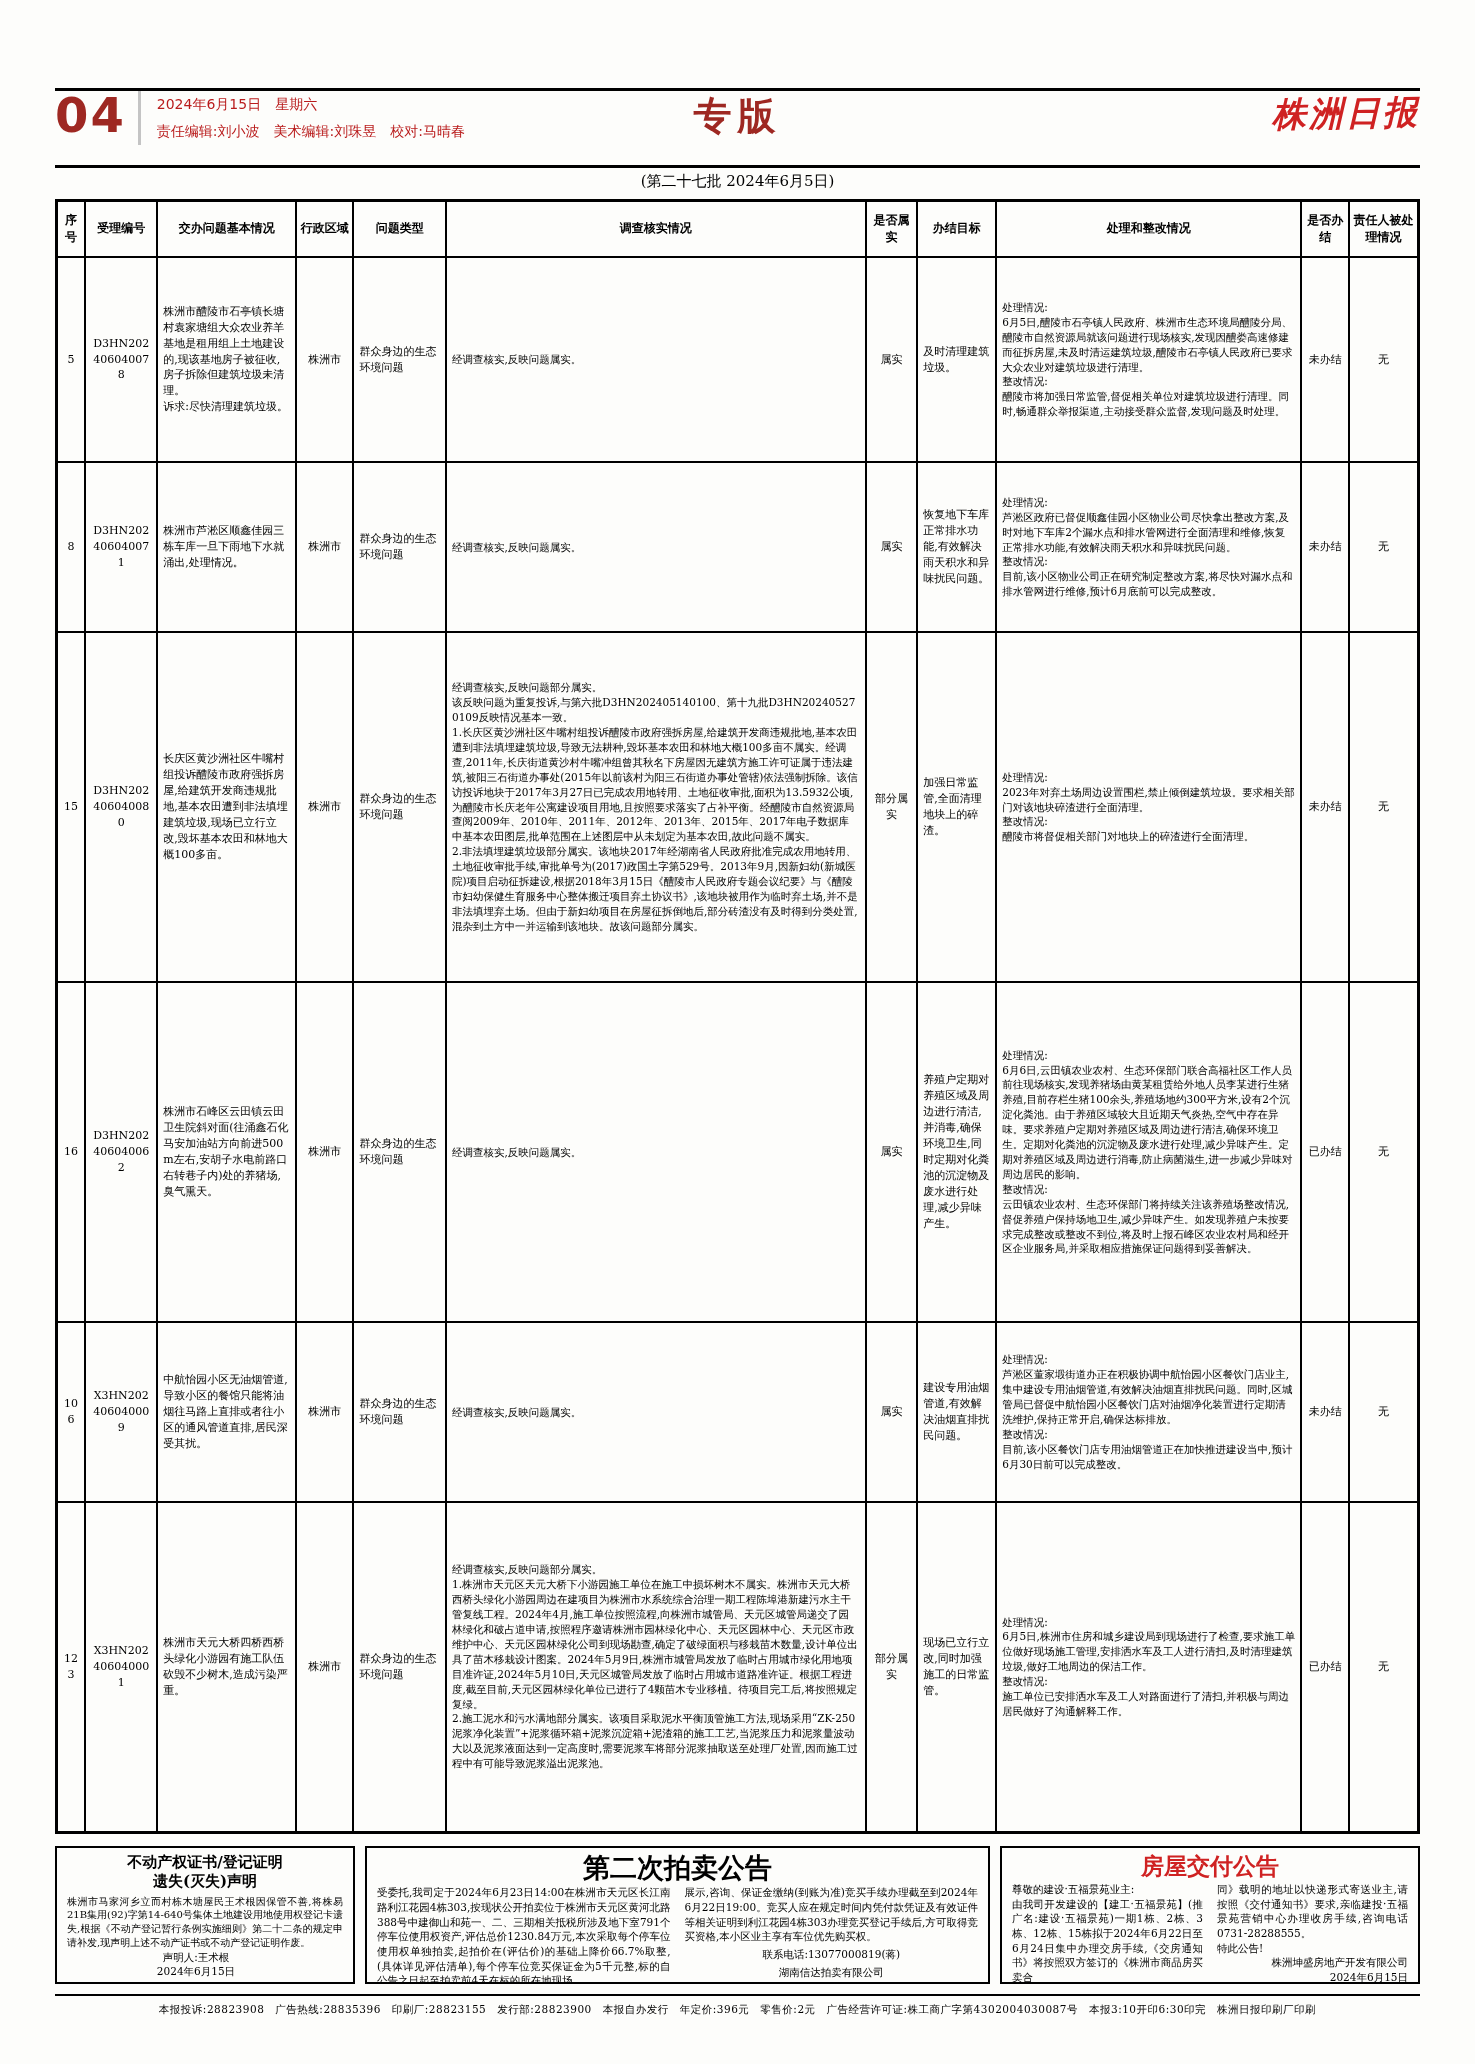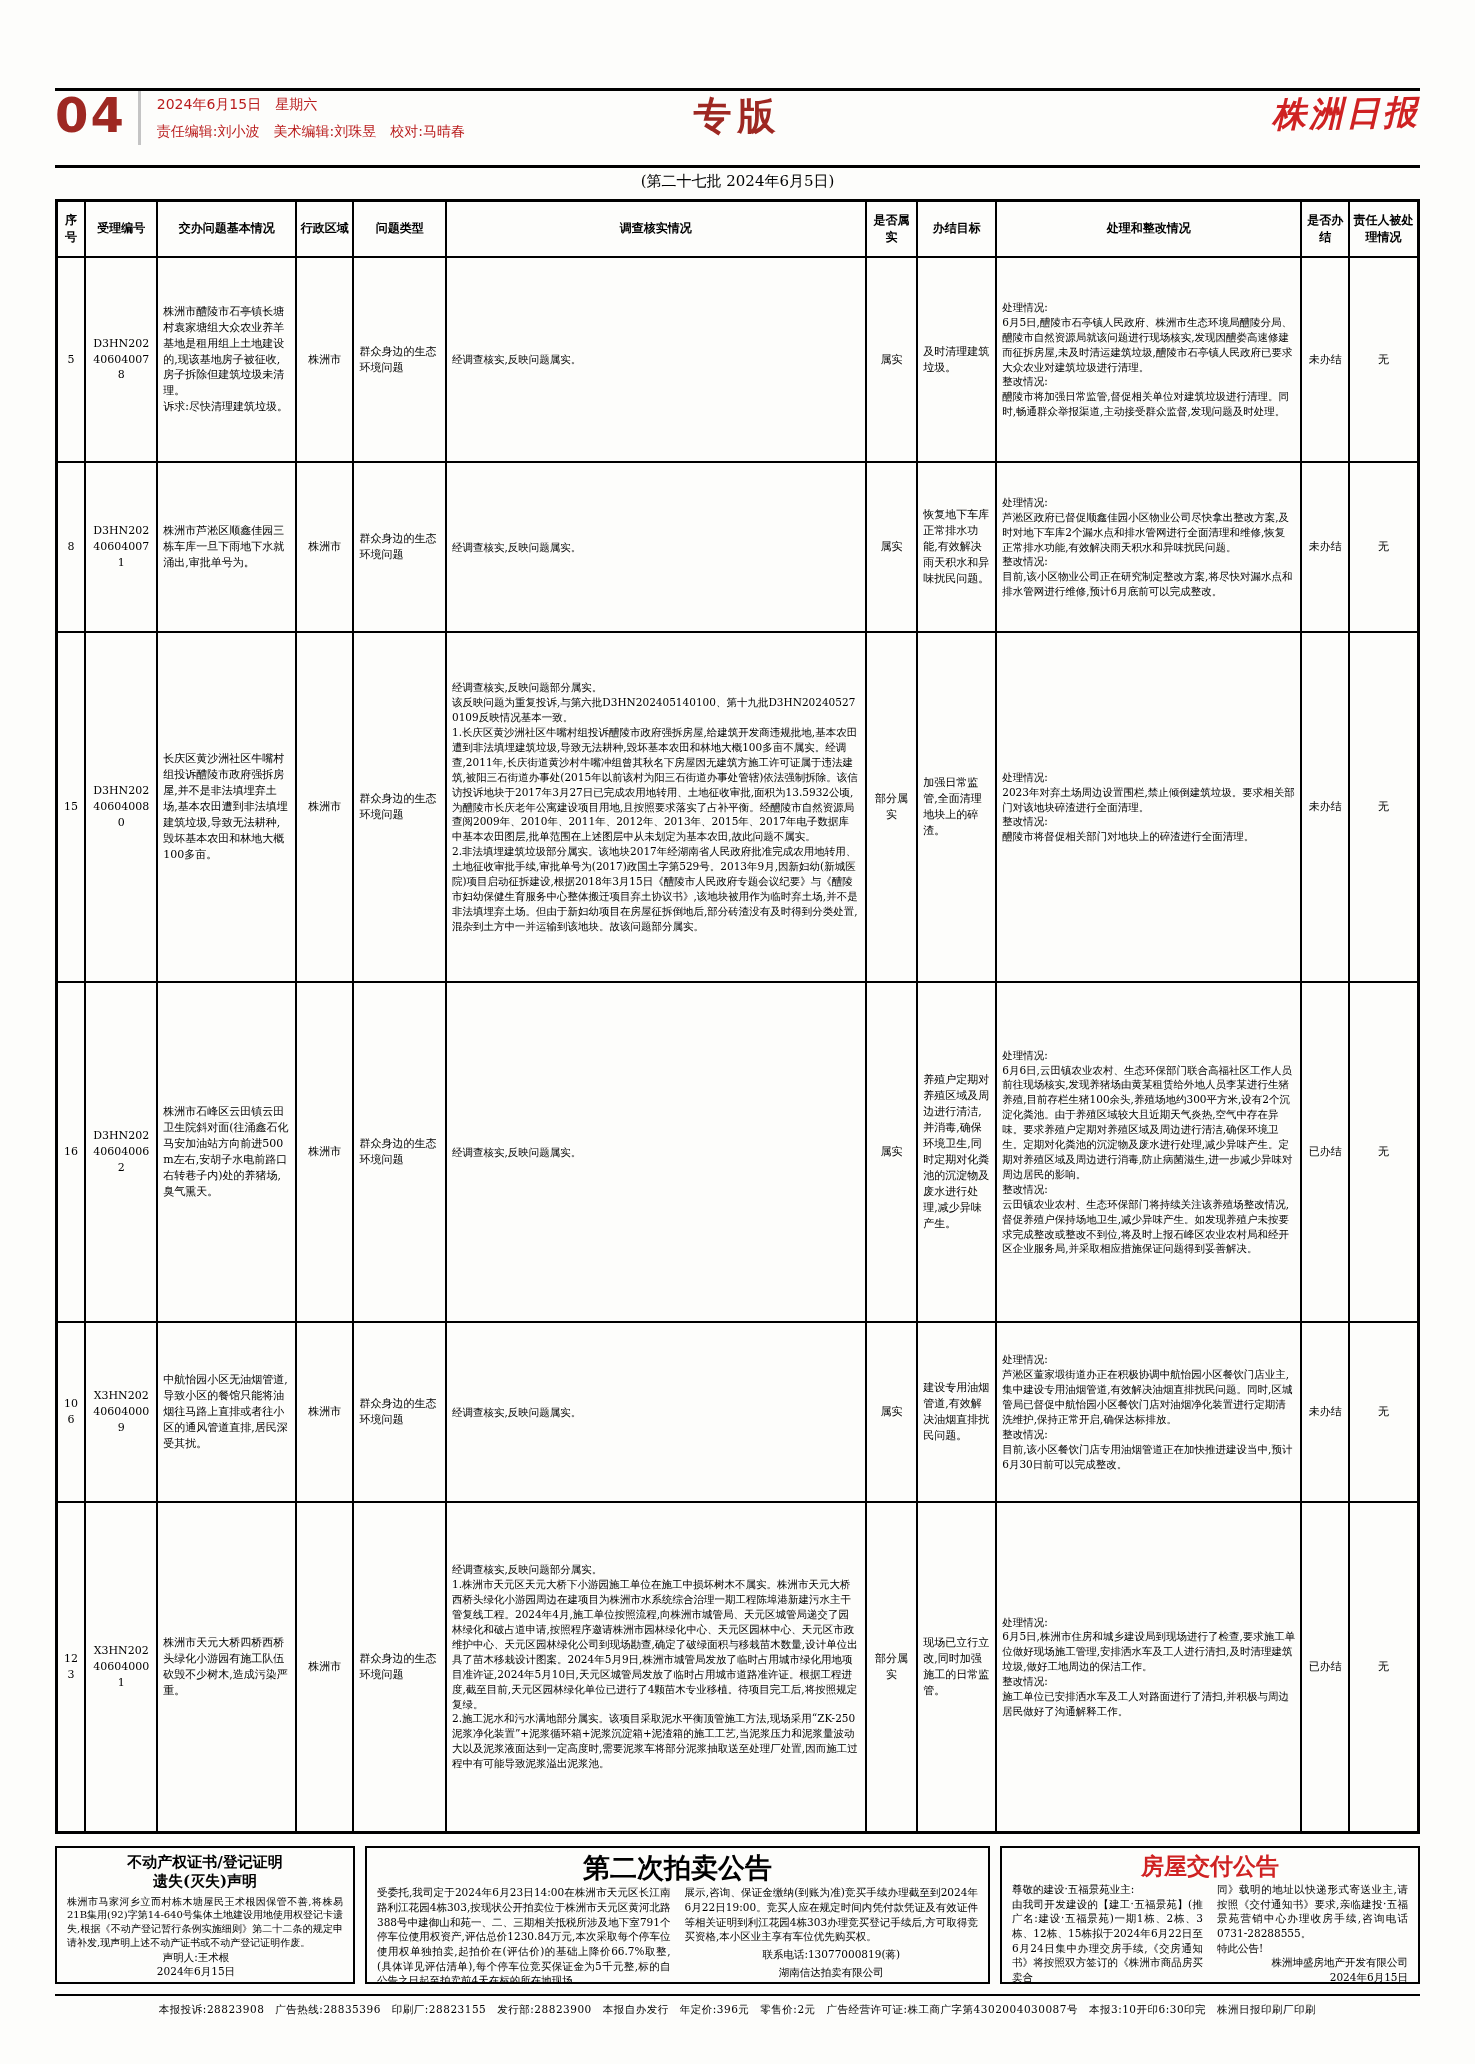--- a/index.html
+++ b/index.html
@@ -113,37 +113,37 @@
         <td class="cell-left small prewrap">处理情况:
 6月5日,醴陵市石亭镇人民政府、株洲市生态环境局醴陵分局、醴陵市自然资源局就该问题进行现场核实,发现因醴娄高速修建而征拆房屋,未及时清运建筑垃圾,醴陵市石亭镇人民政府已要求大众农业对建筑垃圾进行清理。
 整改情况:
 醴陵市将加强日常监管,督促相关单位对建筑垃圾进行清理。同时,畅通群众举报渠道,主动接受群众监督,发现问题及时处理。</td>
         <td>未办结</td>
         <td>无</td>
       </tr>
       <tr style="height:170px">
         <td>8</td>
         <td>D3HN202406040071</td>
-        <td class="cell-left prewrap">株洲市芦淞区顺鑫佳园三栋车库一旦下雨地下水就涌出,审批单号为。</td>
+        <td class="cell-left prewrap">株洲市芦淞区顺鑫佳园三栋车库一旦下雨地下水就涌出,处理情况。</td>
         <td>株洲市</td>
         <td class="cell-left">群众身边的生态环境问题</td>
         <td class="cell-left small prewrap">经调查核实,反映问题属实。</td>
         <td>属实</td>
         <td class="cell-left">恢复地下车库正常排水功能,有效解决雨天积水和异味扰民问题。</td>
         <td class="cell-left small prewrap">处理情况:
 芦淞区政府已督促顺鑫佳园小区物业公司尽快拿出整改方案,及时对地下车库2个漏水点和排水管网进行全面清理和维修,恢复正常排水功能,有效解决雨天积水和异味扰民问题。
 整改情况:
 目前,该小区物业公司正在研究制定整改方案,将尽快对漏水点和排水管网进行维修,预计6月底前可以完成整改。</td>
         <td>未办结</td>
         <td>无</td>
       </tr>
       <tr style="height:350px">
         <td>15</td>
         <td>D3HN202406040080</td>
-        <td class="cell-left prewrap">长庆区黄沙洲社区牛嘴村组投诉醴陵市政府强拆房屋,并不是非法填埋弃土场,基本农田遭到非法填埋建筑垃圾,导致无法耕种,毁坏基本农田和林地大概100多亩。</td>
+        <td class="cell-left prewrap">长庆区黄沙洲社区牛嘴村组投诉醴陵市政府强拆房屋,给建筑开发商违规批地,基本农田遭到非法填埋建筑垃圾,现场已立行立改,毁坏基本农田和林地大概100多亩。</td>
         <td>株洲市</td>
         <td class="cell-left">群众身边的生态环境问题</td>
         <td class="cell-left small prewrap">经调查核实,反映问题部分属实。
 该反映问题为重复投诉,与第六批D3HN202405140100、第十九批D3HN202405270109反映情况基本一致。
 1.长庆区黄沙洲社区牛嘴村组投诉醴陵市政府强拆房屋,给建筑开发商违规批地,基本农田遭到非法填埋建筑垃圾,导致无法耕种,毁坏基本农田和林地大概100多亩不属实。经调查,2011年,长庆街道黄沙村牛嘴冲组曾其秋名下房屋因无建筑方施工许可证属于违法建筑,被阳三石街道办事处(2015年以前该村为阳三石街道办事处管辖)依法强制拆除。该信访投诉地块于2017年3月27日已完成农用地转用、土地征收审批,面积为13.5932公顷,为醴陵市长庆老年公寓建设项目用地,且按照要求落实了占补平衡。经醴陵市自然资源局查阅2009年、2010年、2011年、2012年、2013年、2015年、2017年电子数据库中基本农田图层,批单范围在上述图层中从未划定为基本农田,故此问题不属实。
 2.非法填埋建筑垃圾部分属实。该地块2017年经湖南省人民政府批准完成农用地转用、土地征收审批手续,审批单号为(2017)政国土字第529号。2013年9月,因新妇幼(新城医院)项目启动征拆建设,根据2018年3月15日《醴陵市人民政府专题会议纪要》与《醴陵市妇幼保健生育服务中心整体搬迁项目弃土协议书》,该地块被用作为临时弃土场,并不是非法填埋弃土场。但由于新妇幼项目在房屋征拆倒地后,部分砖渣没有及时得到分类处置,混杂到土方中一并运输到该地块。故该问题部分属实。</td>
         <td>部分属实</td>
         <td class="cell-left">加强日常监管,全面清理地块上的碎渣。</td>
         <td class="cell-left small prewrap">处理情况:
 2023年对弃土场周边设置围栏,禁止倾倒建筑垃圾。要求相关部门对该地块碎渣进行全面清理。

